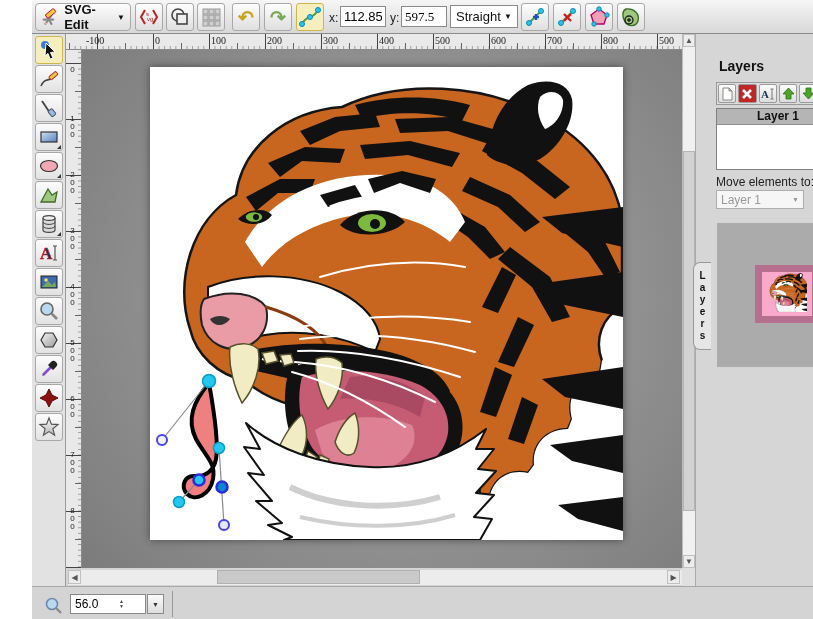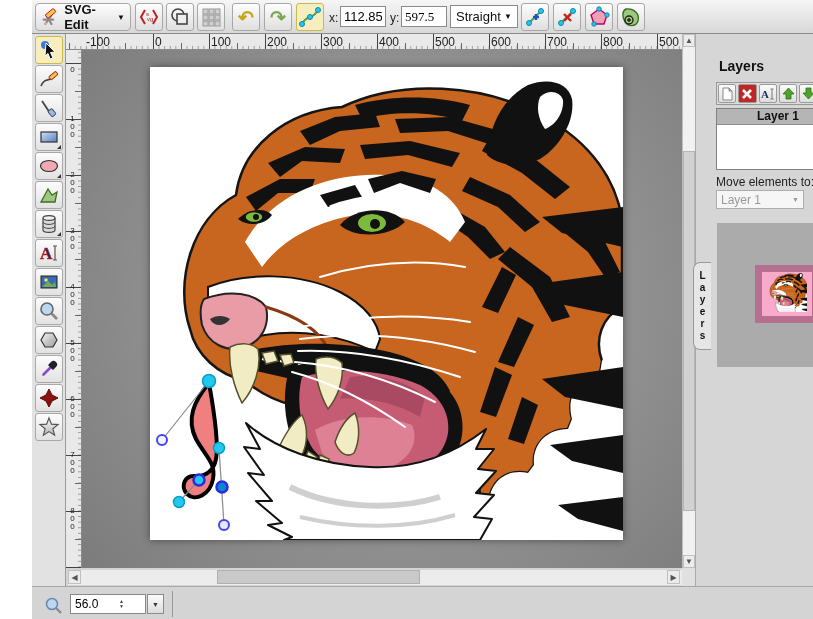--- a/index.html
+++ b/index.html
@@ -45,21 +45,21 @@
     background:#e9e9e9; border-right:1px solid #999; border-bottom:1px solid #999; }
   #ruler-top { left:34px; top:34px; width:616px; height:16px; background:#e9e9e9;
     border-bottom:1px solid #8a8a8a; overflow:hidden;
     background-image:
       linear-gradient(to right,#444 1px,transparent 1px),
       linear-gradient(to right,#666 1px,transparent 1px),
       linear-gradient(to right,#9a9a9a 1px,transparent 1px);
     background-size:56px 16px,28px 7px,5.6px 4px;
     background-position:87px 0,87px 9px,87px 12px;
     background-repeat:repeat-x; }
-  .rt-label { position:absolute; top:1px; font-size:12px; color:#222; }
+  .rt-label { position:absolute; top:1px; font-size:10px; color:#222;font-family:Liberation Serif, serif; }
   #ruler-left { left:34px; top:50px; width:16px; height:518px; background:#e9e9e9;
     border-right:1px solid #8a8a8a; overflow:hidden;
     background-image:
       linear-gradient(to bottom,#444 1px,transparent 1px),
       linear-gradient(to bottom,#666 1px,transparent 1px),
       linear-gradient(to bottom,#9a9a9a 1px,transparent 1px);
     background-size:16px 56px,7px 28px,4px 5.6px;
     background-position:0 13px,9px 13px,12px 13px;
     background-repeat:repeat-y; }
   .rl-label { position:absolute; left:2px; font-size:8px; color:#222;

